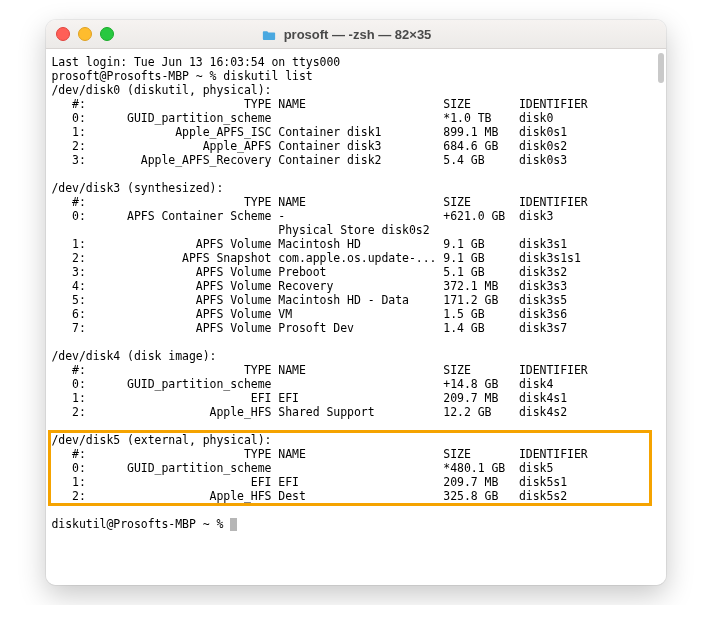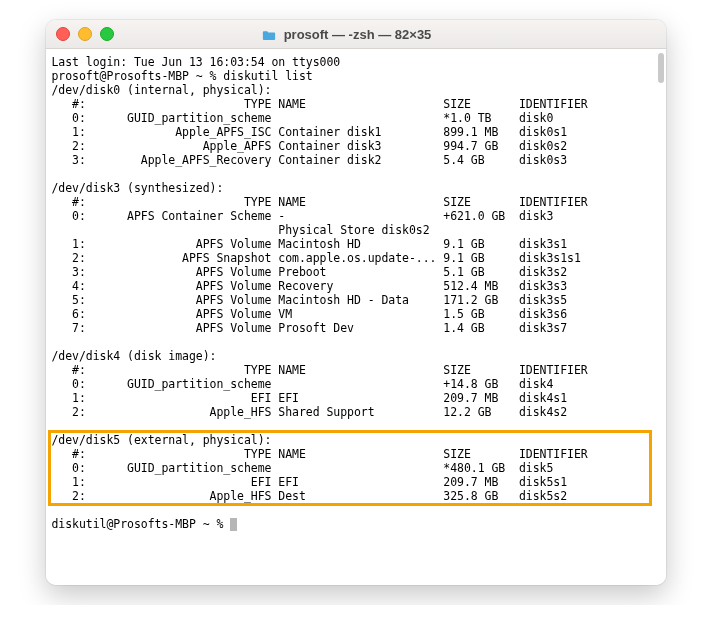--- a/index.html
+++ b/index.html
@@ -114,35 +114,35 @@
             <path fill="#4aa8e0" d="M1 2a1 1 0 011-1h4l1.2 1.5H14a1 1 0 011 1V10a1 1 0 01-1 1H2a1 1 0 01-1-1V2z"></path>
           </svg>
       </span>
       <span>prosoft — -zsh — 82×35</span>
     </div>
   </div>
   <div class="terminal">
     <div class="scrollbar"></div>
     <pre class="term" id="term"><span>Last login: Tue Jun 13 16:03:54 on ttys000</span>
 <span>prosoft@Prosofts-MBP ~ % diskutil list</span>
-<span>/dev/disk0 (internal, physical):</span>
+<span>/dev/disk0 (diskutil, physical):</span>
 <span>   #:                       TYPE NAME                    SIZE       IDENTIFIER</span>
 <span>   0:      GUID_partition_scheme                         *1.0 TB    disk0</span>
 <span>   1:             Apple_APFS_ISC Container disk1         899.1 MB   disk0s1</span>
-<span>   2:                 Apple_APFS Container disk3         994.7 GB   disk0s2</span>
+<span>   2:                 Apple_APFS Container disk3         684.6 GB   disk0s2</span>
 <span>   3:        Apple_APFS_Recovery Container disk2         5.4 GB     disk0s3</span>
 <span></span>
 <span>/dev/disk3 (synthesized):</span>
 <span>   #:                       TYPE NAME                    SIZE       IDENTIFIER</span>
 <span>   0:      APFS Container Scheme -                       +621.0 GB  disk3</span>
 <span>                                 Physical Store disk0s2             </span>
 <span>   1:                APFS Volume Macintosh HD            9.1 GB     disk3s1</span>
 <span>   2:              APFS Snapshot com.apple.os.update-... 9.1 GB     disk3s1s1</span>
 <span>   3:                APFS Volume Preboot                 5.1 GB     disk3s2</span>
-<span>   4:                APFS Volume Recovery                512.4 MB   disk3s3</span>
+<span>   4:                APFS Volume Recovery                372.1 MB   disk3s3</span>
 <span>   5:                APFS Volume Macintosh HD - Data     171.2 GB   disk3s5</span>
 <span>   6:                APFS Volume VM                      1.5 GB     disk3s6</span>
 <span>   7:                APFS Volume Prosoft Dev             1.4 GB     disk3s7</span>
 <span></span>
 <span>/dev/disk4 (disk image):</span>
 <span>   #:                       TYPE NAME                    SIZE       IDENTIFIER</span>
 <span>   0:      GUID_partition_scheme                         +14.8 GB   disk4</span>
 <span>   1:                        EFI EFI                     209.7 MB   disk4s1</span>
 <span>   2:                  Apple_HFS Shared Support          12.2 GB    disk4s2</span>
 <span></span>

